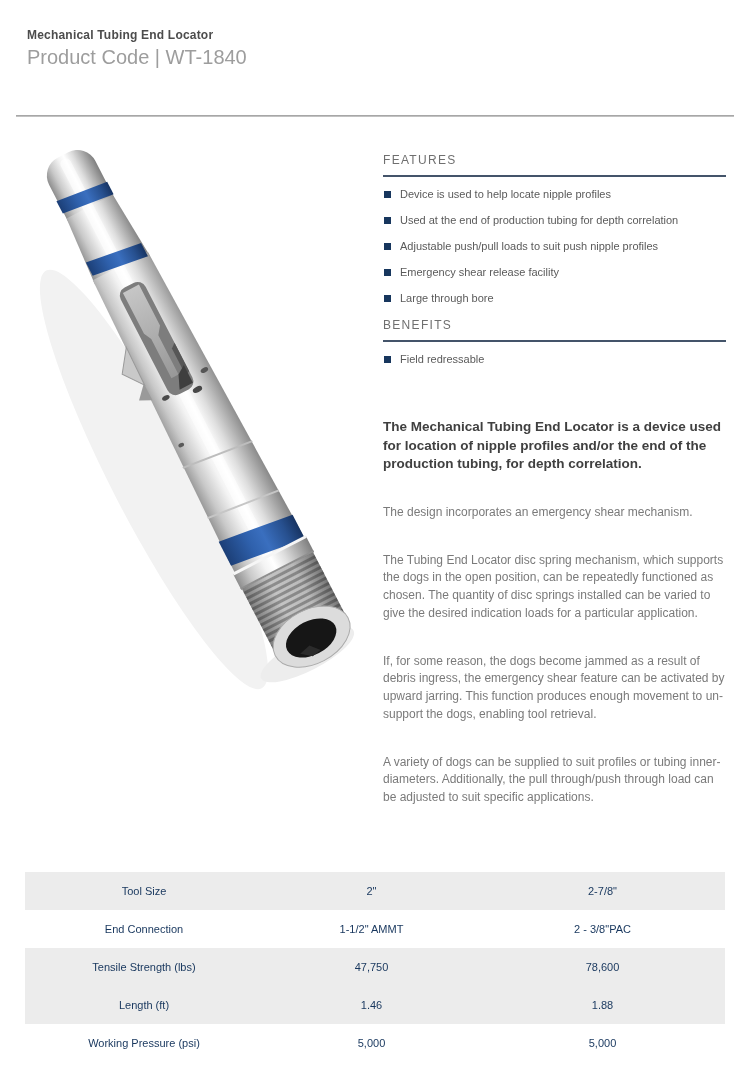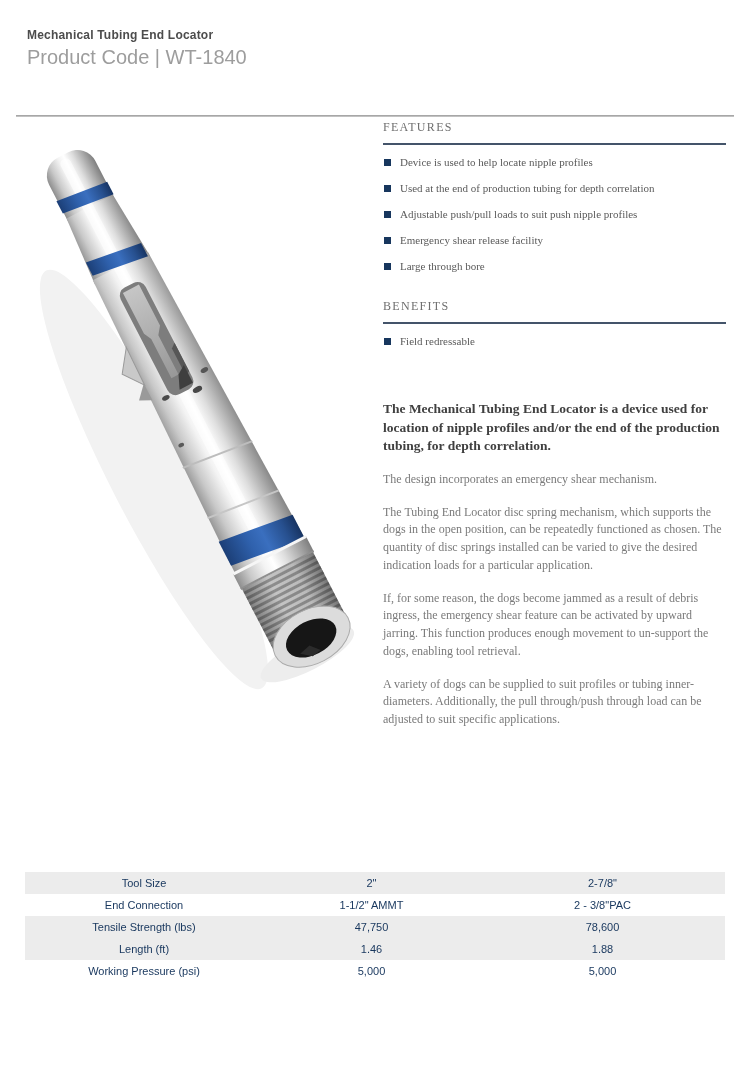--- a/index.html
+++ b/index.html
@@ -9,33 +9,33 @@
   }
   
   .hdr{position:absolute;left:27px;top:28px;}
   .title{margin:0;font-size:12px;font-weight:bold;color:#4c4c4c;letter-spacing:.2px;}
   .subtitle{margin-top:4px;font-size:20px;font-weight:400;color:#9d9d9d;}
   .divider{position:absolute;left:16px;top:115px;width:718px;height:2px;
     background:linear-gradient(to bottom,#9a9a9a,#cfcfcf);}
   
   .photo{position:absolute;left:8px;top:120px;width:375px;height:600px;}
   
-  .right{position:absolute;left:383px;top:120px;width:343px;font-family:Liberation Serif, serif;}
+  .right{position:absolute;left:383px;top:153px;width:343px;}
   .sec{margin:0;font-size:12px;font-weight:400;color:#6f6f6f;letter-spacing:1.3px;}
   .rule{height:2px;background:var(--rule,#44546a);margin:8px 0 4px;}
   ul.blist{list-style:none;margin:5px 0 0;padding:0;}
   ul.blist li{display:flex;align-items:flex-start;padding:6px 0 7px;}
   .sq{width:7px;height:7px;background:var(--accent,#17365d);margin:3px 9px 0 1px;flex:none;}
   .btxt{font-size:11px;color:#5a5a5a;line-height:13px;}
-  .benefits-sec{margin-top:19px;}
+  .benefits-sec{margin-top:6px;}
   .lead{font-size:13.5px;font-weight:bold;color:#404040;line-height:1.38;margin:45px 0 0;}
-  .paras p{font-size:12px;color:#7a7a7a;line-height:1.48;margin:15px 0 0;}
+  .paras p{font-size:12px;color:#7a7a7a;line-height:1.48;margin:30px 0 0;}
   
   table.spec{position:absolute;left:25px;top:872px;width:700px;border-collapse:collapse;}
-  table.spec td{font-size:11px;color:var(--accent,#17365d);text-align:center;height:22px;padding:0;}
+  table.spec td{font-size:11px;color:var(--accent,#17365d);text-align:center;height:22px;padding:8px;}
   table.spec tr.alt{background:var(--rowAlt,#ececec);}
 </style>
 </head>
 <body>
 
 <div class="page">
 
   <div class="hdr">
     <h1 class="title">Mechanical Tubing End Locator</h1>
     <div class="subtitle">Product Code | WT-1840</div>

